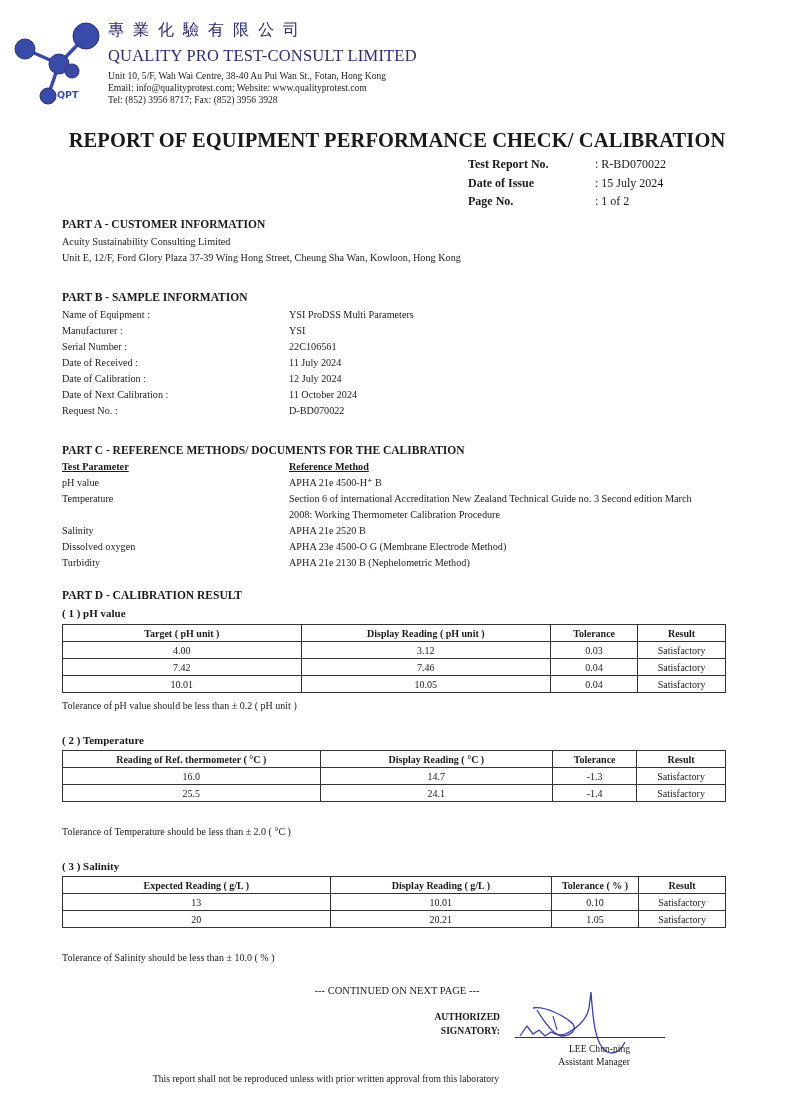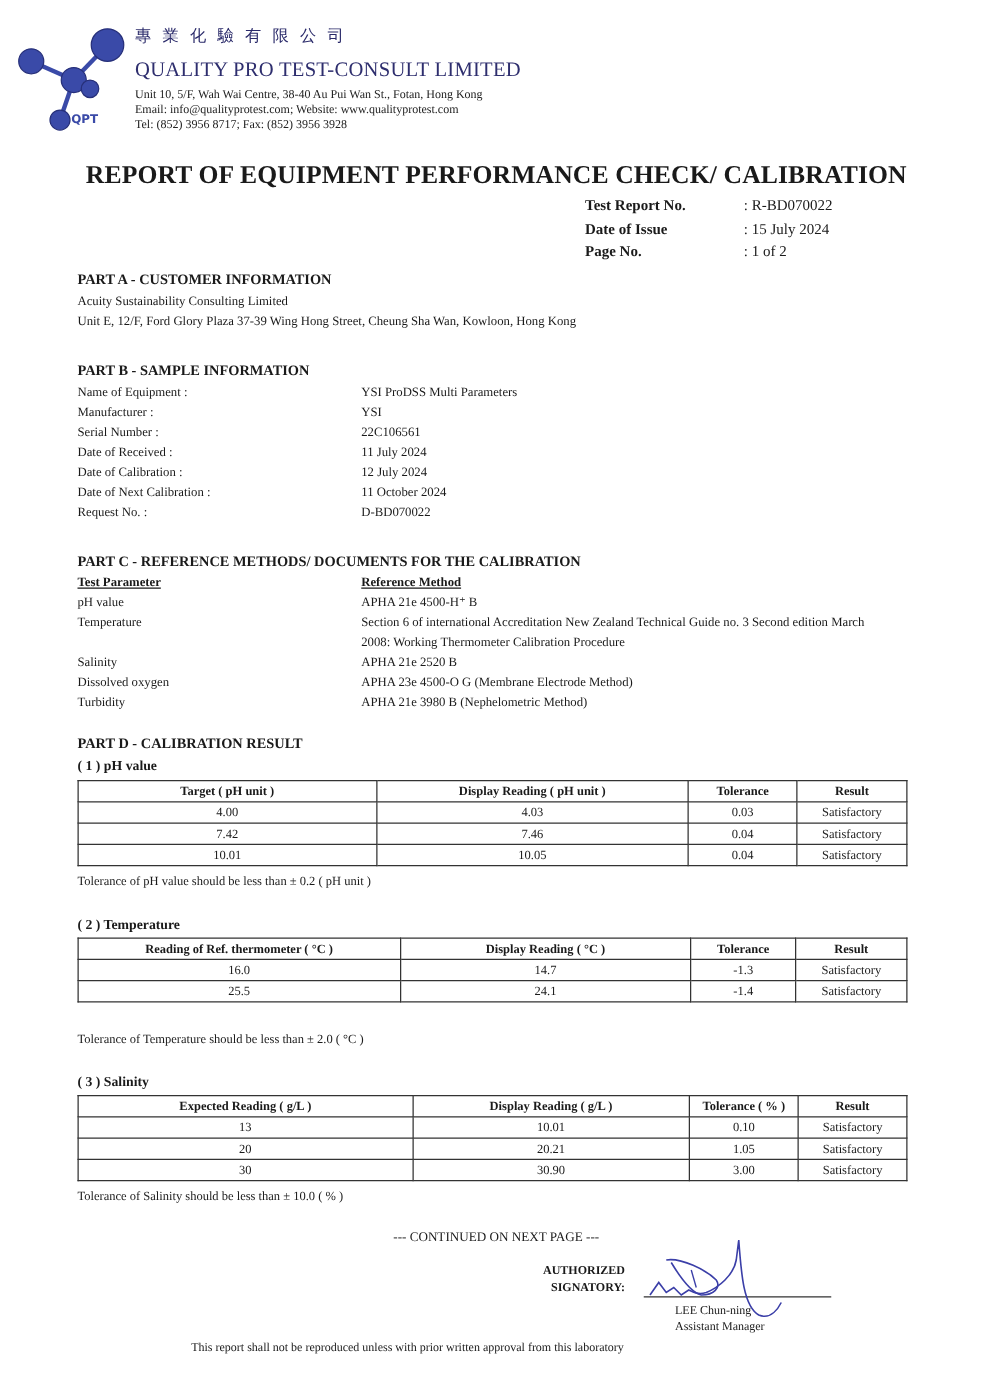--- a/index.html
+++ b/index.html
@@ -1,21 +1,21 @@
 <!DOCTYPE html>
 <html><head>
 <meta charset="utf-8">
 <style>
   html, body { margin: 0; padding: 0; background: #ffffff; }
   body { width: 794px; height: 1113px; position: relative; overflow: hidden;
          font-family: "Liberation Serif", "DejaVu Serif", serif; color: #1a1a1a; }
   .abs { position: absolute; }
   
   #logo { left: 8px; top: 14px; width: 100px; height: 92px; }
-  .cn-name { left: 108px; top: 20px; font-size: 13px; letter-spacing: 9px; color: #2a2a6a; font-family: "DejaVu Sans", sans-serif; }
+  .cn-name { left: 108px; top: 20px; font-size: 16px; letter-spacing: 9px; color: #2a2a6a; font-family: "DejaVu Sans", sans-serif; }
   .co-name { left: 108px; top: 46px; font-size: 16.5px; color: #2e2e6e; letter-spacing: 0.2px; }
   .co-line { left: 108px; font-size: 9.6px; color: #222; }
   
   .title { left: 0; width: 794px; top: 129px; text-align: center; font-weight: bold; font-size: 20.5px; letter-spacing: 0.1px; }
   .meta { left: 468px; font-size: 12px; }
   .meta .k { position: absolute; left: 0; font-weight: bold; white-space: nowrap; }
   .meta .v { position: absolute; left: 127px; white-space: nowrap; }
   
   .h { left: 62px; font-weight: bold; font-size: 11.5px; }
   .t { font-size: 10.2px; white-space: nowrap; }
@@ -23,21 +23,21 @@
   .val { left: 289px; }
   .ul { text-decoration: underline; font-weight: bold; }
   .sub { left: 62px; font-weight: bold; font-size: 11px; }
   table.res { position: absolute; left: 62px; width: 664px; border-collapse: collapse; font-size: 10px; }
   table.res td, table.res th { border: 1px solid #333; height: 16px; padding: 0; text-align: center; }
   table.res th { font-weight: bold; }
   .note { left: 62px; font-size: 10px; }
   .cont { left: 0; width: 794px; text-align: center; top: 985px; font-size: 10.5px; }
   .auth { left: 420px; top: 1010px; width: 80px; text-align: right; font-size: 9.6px; font-weight: bold; line-height: 14px; }
   .sigline { left: 515px; top: 1037px; width: 150px; height: 1px; background: #333; }
-  .signame { left: 540px; top: 1042px; width: 90px; text-align: left; font-size: 9.6px; line-height: 13px; }
+  .signame { left: 540px; top: 1042px; width: 90px; text-align: right; font-size: 9.6px; line-height: 13px; }
   #signature { left: 515px; top: 990px; width: 120px; height: 80px; }
   .footer { left: 0; width: 652px; text-align: center; top: 1073px; font-size: 9.6px; }
 </style>
 </head>
 <body>
 
 <svg id="logo" class="abs" viewBox="0 0 100 92">
   <g stroke="#3a4aa8" stroke-width="3.5" fill="none">
     <line x1="17" y1="35" x2="51" y2="50"></line>
     <line x1="51" y1="50" x2="78" y2="22"></line>
@@ -99,42 +99,42 @@
 <div class="abs t lbl" style="top:477px">pH value</div>
 <div class="abs t val" style="top:477px">APHA 21e 4500-H⁺ B</div>
 <div class="abs t lbl" style="top:493px">Temperature</div>
 <div class="abs t val" style="top:493px">Section 6 of international Accreditation New Zealand Technical Guide no. 3 Second edition March</div>
 <div class="abs t val" style="top:509px">2008: Working Thermometer Calibration Procedure</div>
 <div class="abs t lbl" style="top:525px">Salinity</div>
 <div class="abs t val" style="top:525px">APHA 21e 2520 B</div>
 <div class="abs t lbl" style="top:541px">Dissolved oxygen</div>
 <div class="abs t val" style="top:541px">APHA 23e 4500-O G (Membrane Electrode Method)</div>
 <div class="abs t lbl" style="top:557px">Turbidity</div>
-<div class="abs t val" style="top:557px">APHA 21e 3980 B (Nephelometric Method)</div>
+<div class="abs t val" style="top:557px">APHA 21e 2130 B (Nephelometric Method)</div>
 
 <div class="abs h" style="top:589px">PART D - CALIBRATION RESULT</div>
 
 <div class="abs sub" style="top:607px">( 1 )   pH value</div>
 <table class="res" style="top:624px">
   <colgroup>
       <col style="width:239px">
       <col style="width:250px">
       <col style="width:87px">
       <col style="width:88px">
     </colgroup>
   <tbody>
       <tr>
     <th>Target ( pH unit )</th>
     <th>Display Reading ( pH unit )</th>
     <th>Tolerance</th>
     <th>Result</th>
   </tr>
   <tr>
     <td>4.00</td>
-    <td>4.03</td>
+    <td>3.12</td>
     <td>0.03</td>
     <td>Satisfactory</td>
   </tr>
   <tr>
     <td>7.42</td>
     <td>7.46</td>
     <td>0.04</td>
     <td>Satisfactory</td>
   </tr>
   <tr>
@@ -198,26 +198,20 @@
     <td>10.01</td>
     <td>0.10</td>
     <td>Satisfactory</td>
   </tr>
   <tr>
     <td>20</td>
     <td>20.21</td>
     <td>1.05</td>
     <td>Satisfactory</td>
   </tr>
-  <tr>
-    <td>30</td>
-    <td>30.90</td>
-    <td>3.00</td>
-    <td>Satisfactory</td>
-  </tr>
 </tbody>
   </table>
 <div class="abs note" style="top:952px">Tolerance of Salinity should be less than ± 10.0 ( % )</div>
 
 <div class="abs cont">--- CONTINUED ON NEXT PAGE ---</div>
 <div class="abs auth">
   <div>AUTHORIZED</div>
   <div>SIGNATORY:</div>
 </div>
 <div class="abs sigline"></div>

